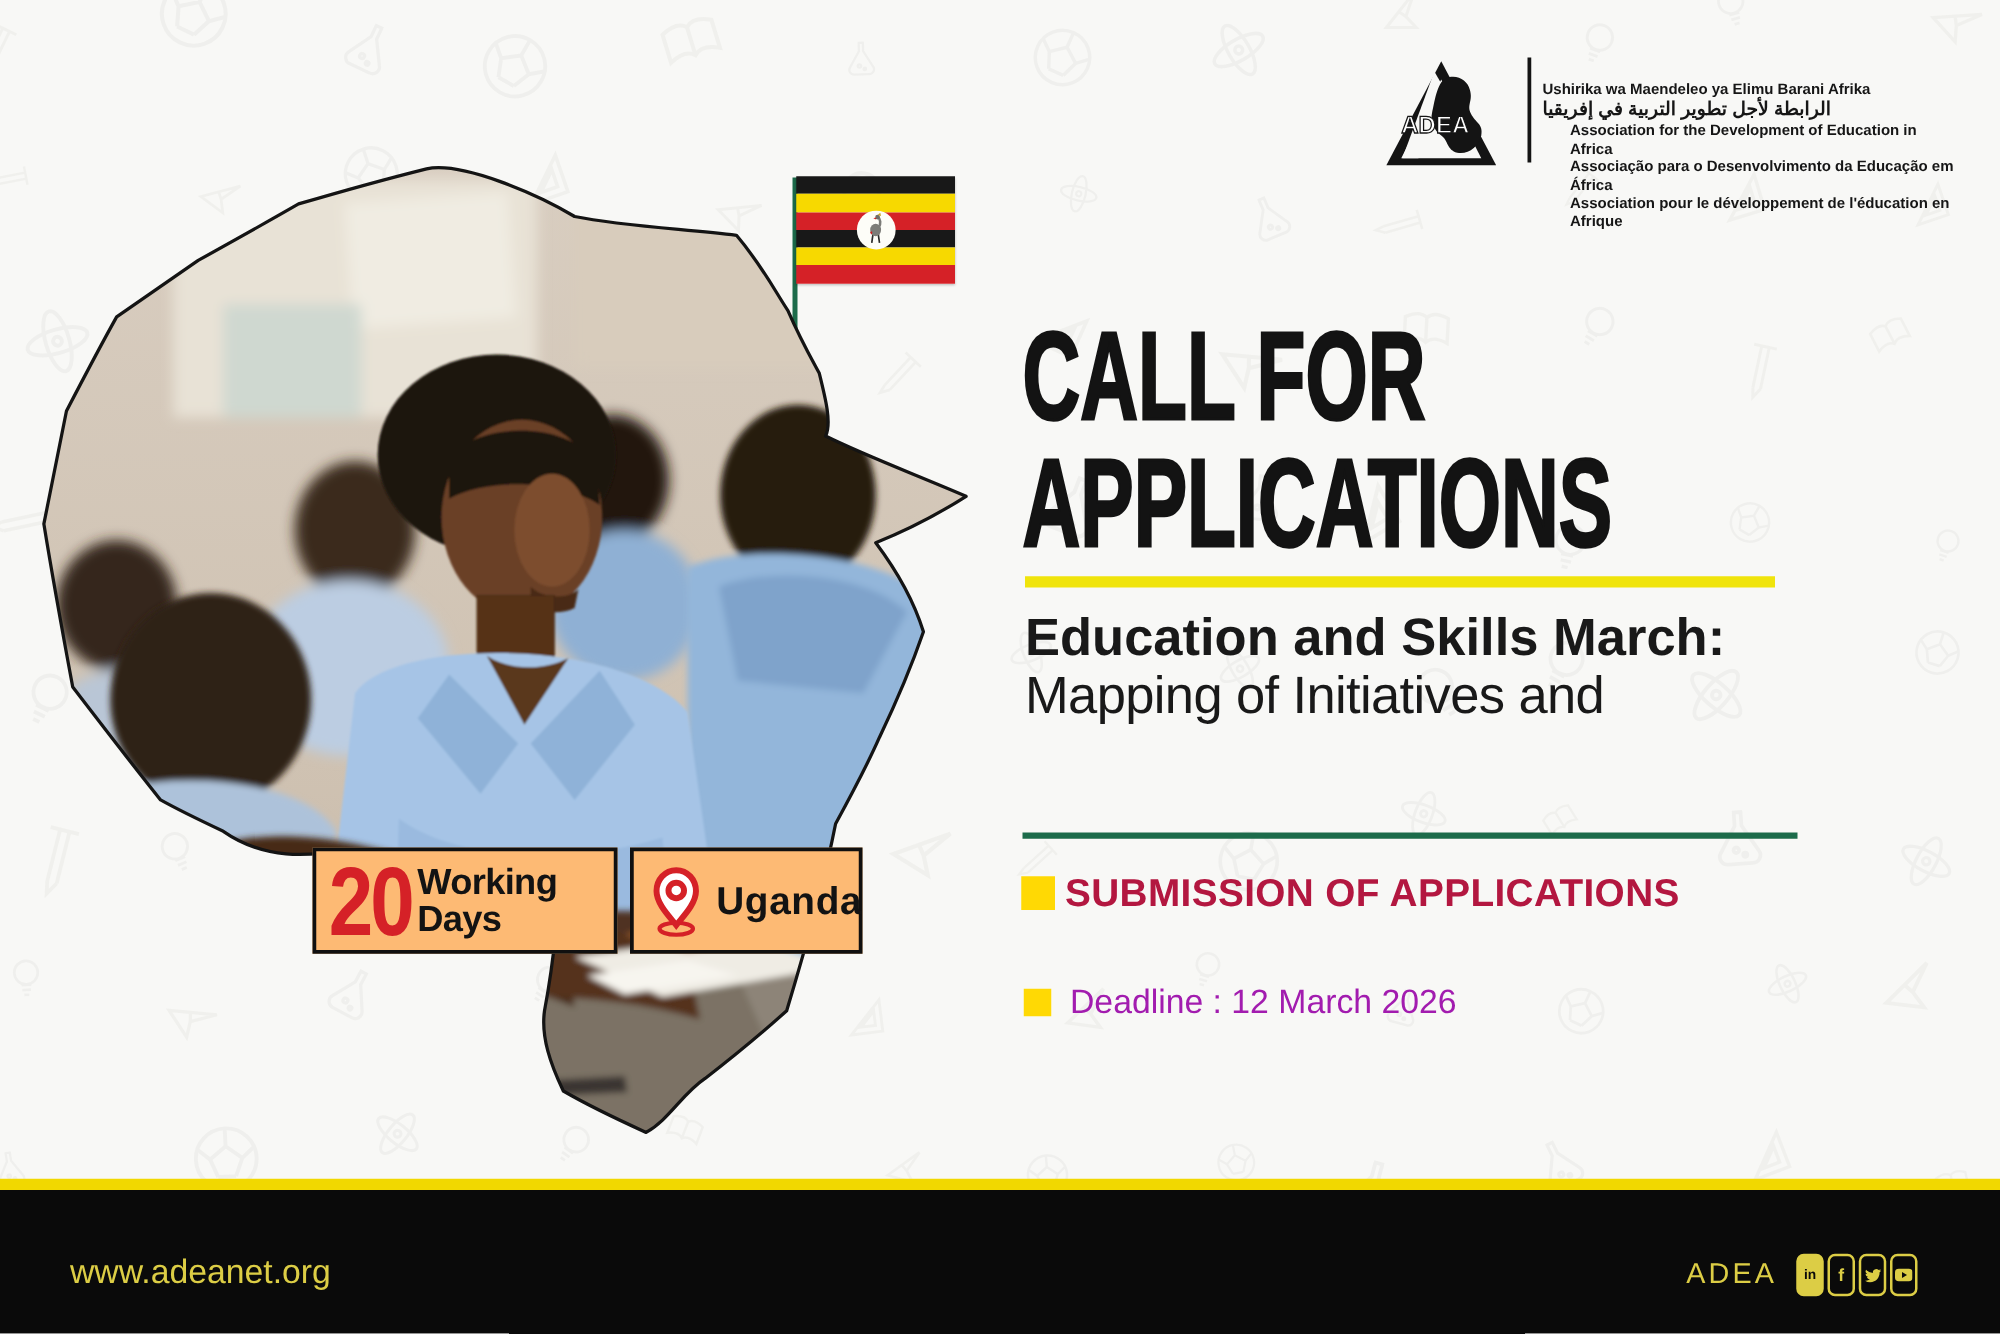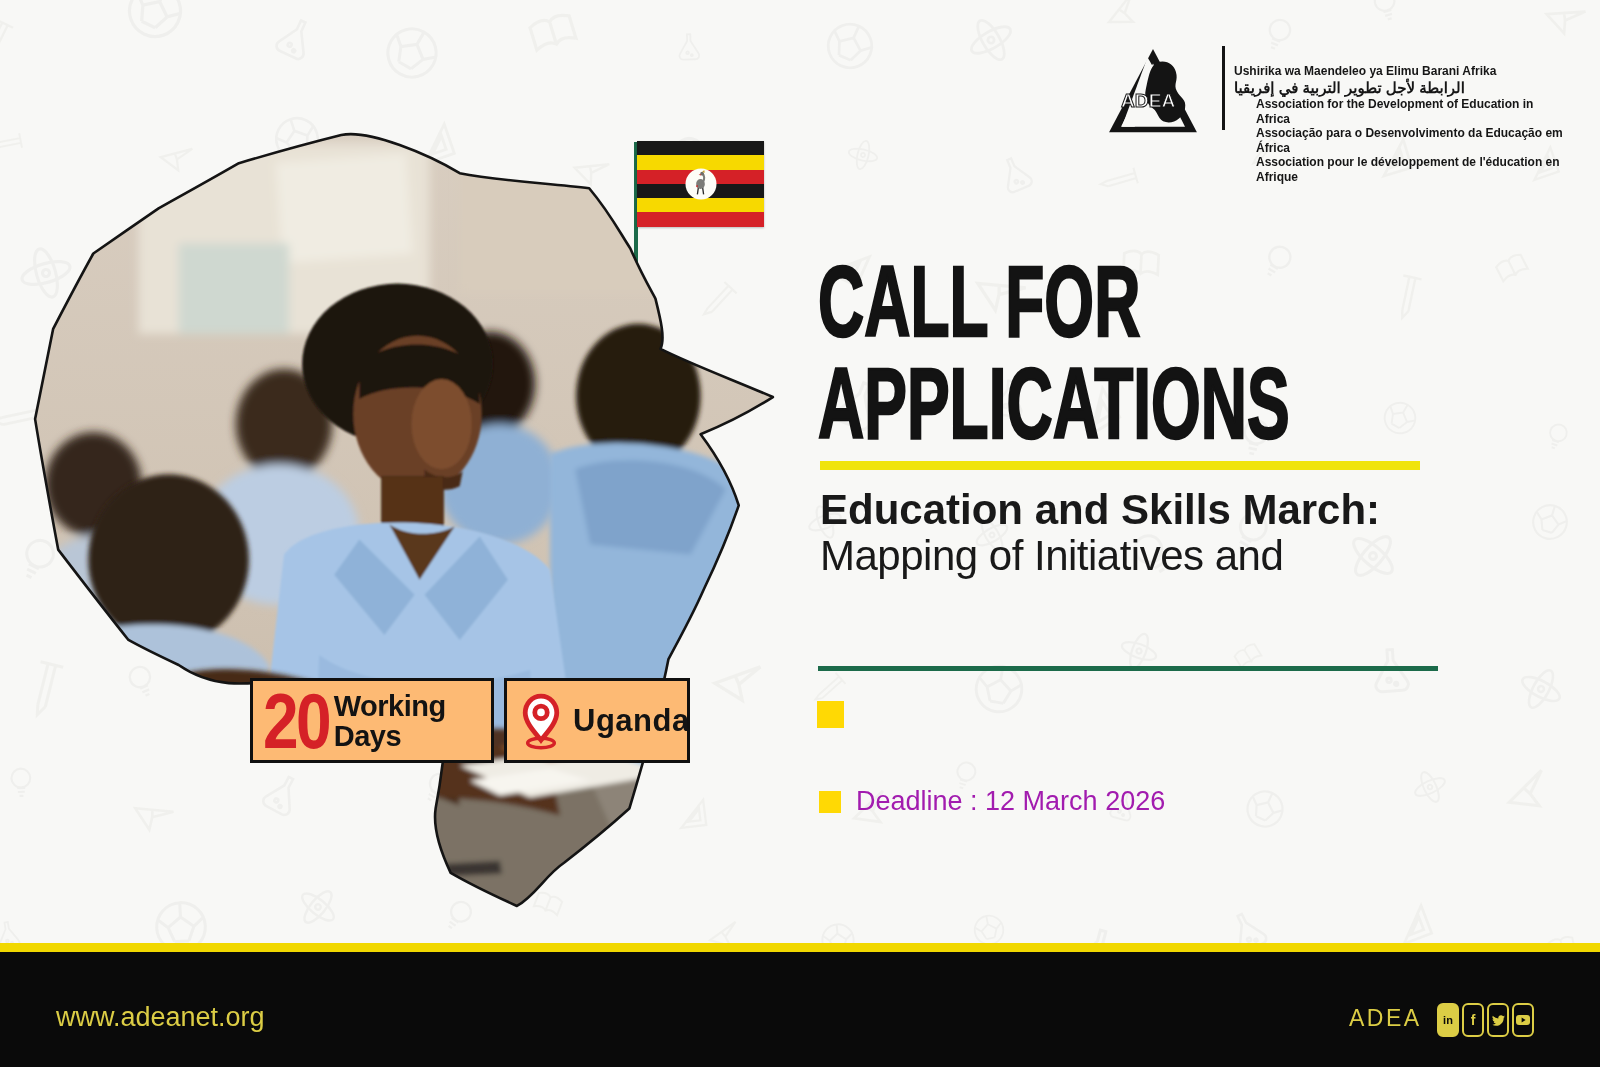--- a/index.html
+++ b/index.html
@@ -348,20 +348,21 @@
   </h1>
   <div class="rule-yellow"></div>
 
   <h2 class="subtitle">
     <b>Education and Skills March:</b><br>
     <span>Mapping of Initiatives and</span><br>
   </h2>
   <div class="rule-green"></div>
 
   <span class="bullet bullet-1"></span>
+  <h3 class="submission-heading">SUBMISSION OF APPLICATIONS</h3>
 
   <span class="bullet bullet-2"></span>
   <div class="deadline">Deadline : 12 March 2026</div>
 
   <div class="footer-strip"></div>
   <div class="footer-bar">
     <a class="footer-website" href="#">www.adeanet.org</a>
     <span class="footer-brand">ADEA</span>
     <span class="sicon sicon-linkedin">in</span>
     <span class="sicon sicon-facebook">f</span>

